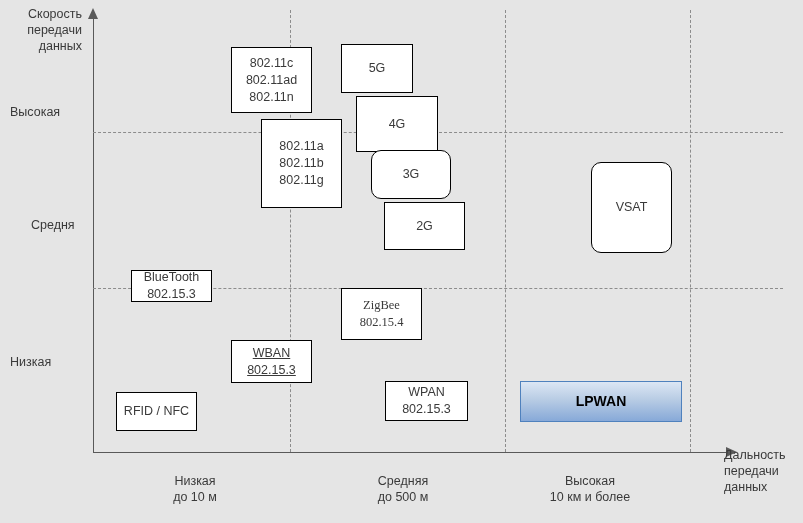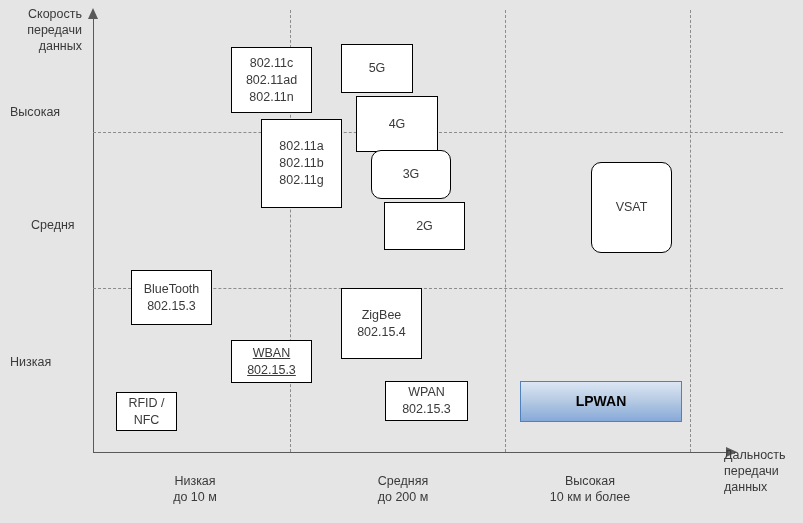--- a/index.html
+++ b/index.html
@@ -153,41 +153,41 @@
       <div class="grid-v" style="left: 505px;"></div>
       <div class="grid-v" style="left: 690px;"></div>
     </div>
   <div id="ticks-layer">
       <div class="y-tick" style="left: 10px; top: 105px;">Высокая</div>
       <div class="y-tick" style="left: 10px; top: 218px; margin-left: 21px;">Средня</div>
       <div class="y-tick" style="left: 10px; top: 355px;">Низкая</div>
       <div class="x-tick" style="left: 115px; top: 473px;">Низкая
 до 10 м</div>
       <div class="x-tick" style="left: 323px; top: 473px;">Средняя
-до 200 м</div>
+до 500 м</div>
       <div class="x-tick" style="left: 510px; top: 473px;">Высокая
 10 км и более</div>
     </div>
   <div id="nodes-layer">
       <div class="node" style="left: 231px; top: 47px; width: 81px; height: 66px;">802.11c
 802.11ad
 802.11n</div>
       <div class="node" style="left: 221px; top: 119px; width: 81px; height: 89px; margin-left: 40px;">802.11a
 802.11b
 802.11g</div>
       <div class="node" style="left: 341px; top: 44px; width: 72px; height: 49px;">5G</div>
       <div class="node" style="left: 356px; top: 96px; width: 82px; height: 56px;">4G</div>
       <div class="node" style="left: 371px; top: 150px; width: 80px; height: 49px; border-radius: 10px;">3G</div>
       <div class="node" style="left: 384px; top: 202px; width: 81px; height: 48px;">2G</div>
       <div class="node" style="left: 591px; top: 162px; width: 81px; height: 91px; border-radius: 10px;">VSAT</div>
-      <div class="node" style="left: 131px; top: 270px; width: 81px; height: 55px;">BlueTooth
+      <div class="node" style="left: 131px; top: 270px; width: 81px; height: 32px;">BlueTooth
 802.15.3</div>
-      <div class="node" style="left: 341px; top: 288px; width: 81px; height: 71px;">ZigBee
+      <div class="node" style="left: 341px; top: 288px; width: 81px; height: 52px; font-family: Liberation Serif, serif;">ZigBee
 802.15.4</div>
       <div class="node" style="left: 231px; top: 340px; width: 81px; height: 43px; text-decoration: underline;">WBAN
 802.15.3</div>
-      <div class="node" style="left: 116px; top: 392px; width: 61px; height: 39px;">RFID / NFC</div>
+      <div class="node" style="left: 116px; top: 392px; width: 81px; height: 39px;">RFID / NFC</div>
       <div class="node" style="left: 385px; top: 381px; width: 83px; height: 40px;">WPAN
 802.15.3</div>
       <div class="node highlight" style="left: 520px; top: 381px; width: 162px; height: 41px;">LPWAN</div>
     </div>
 
 </div>
 
 </body></html>

